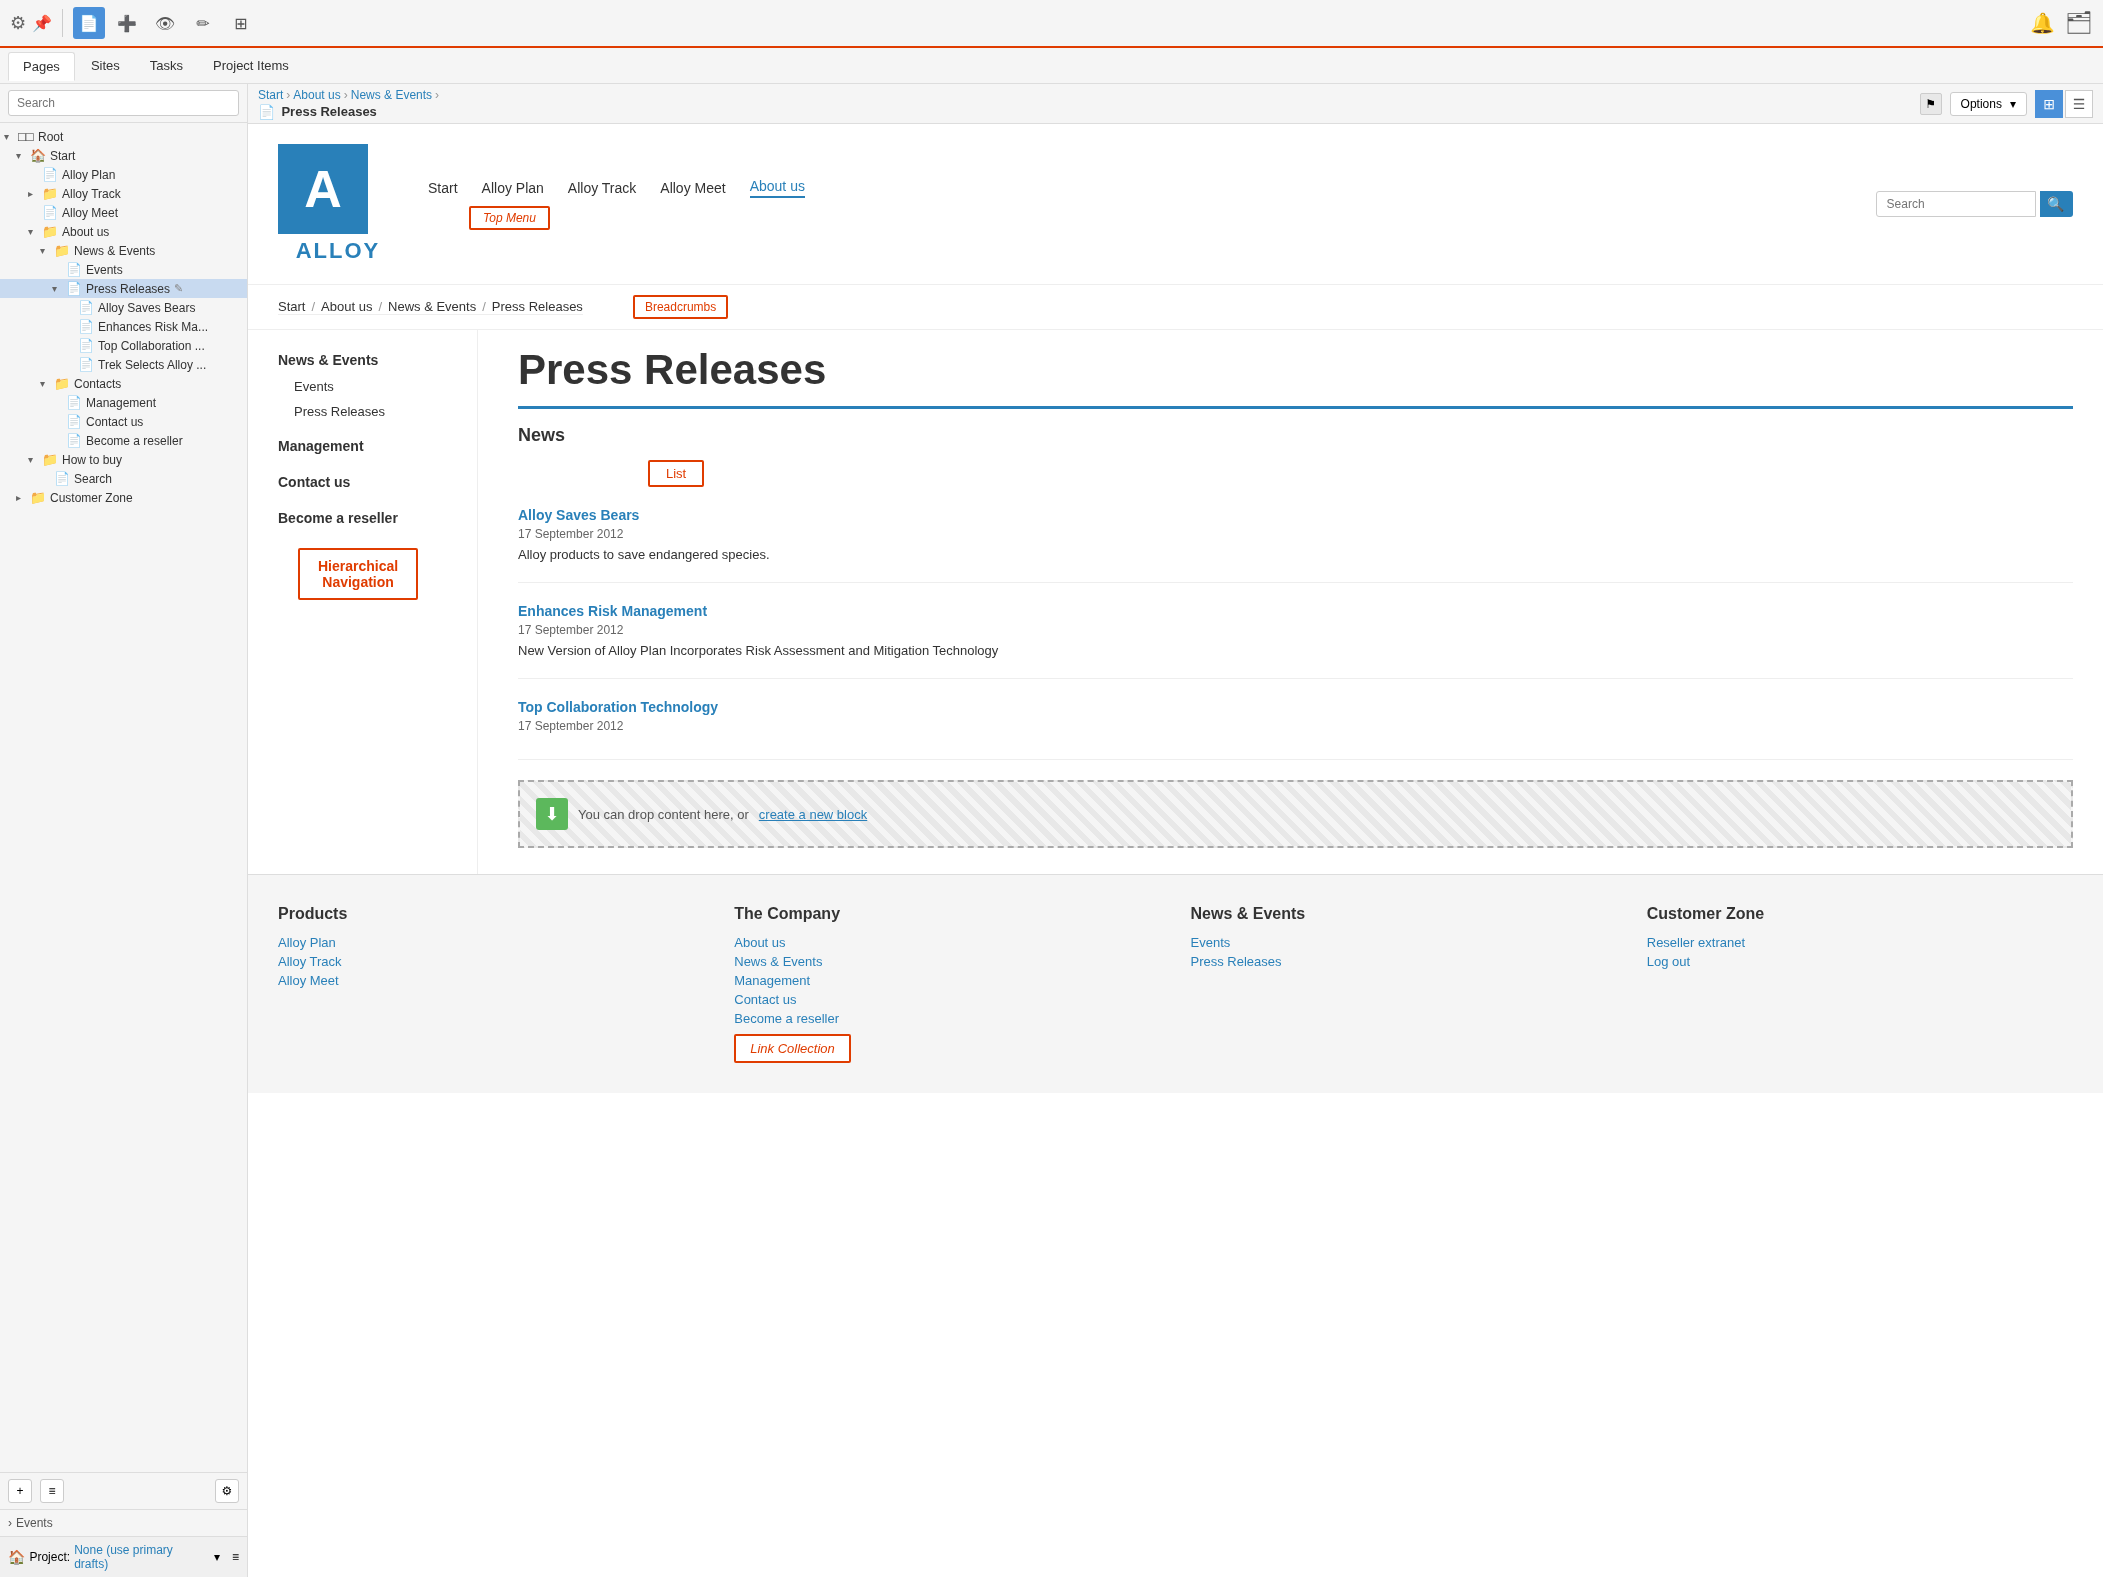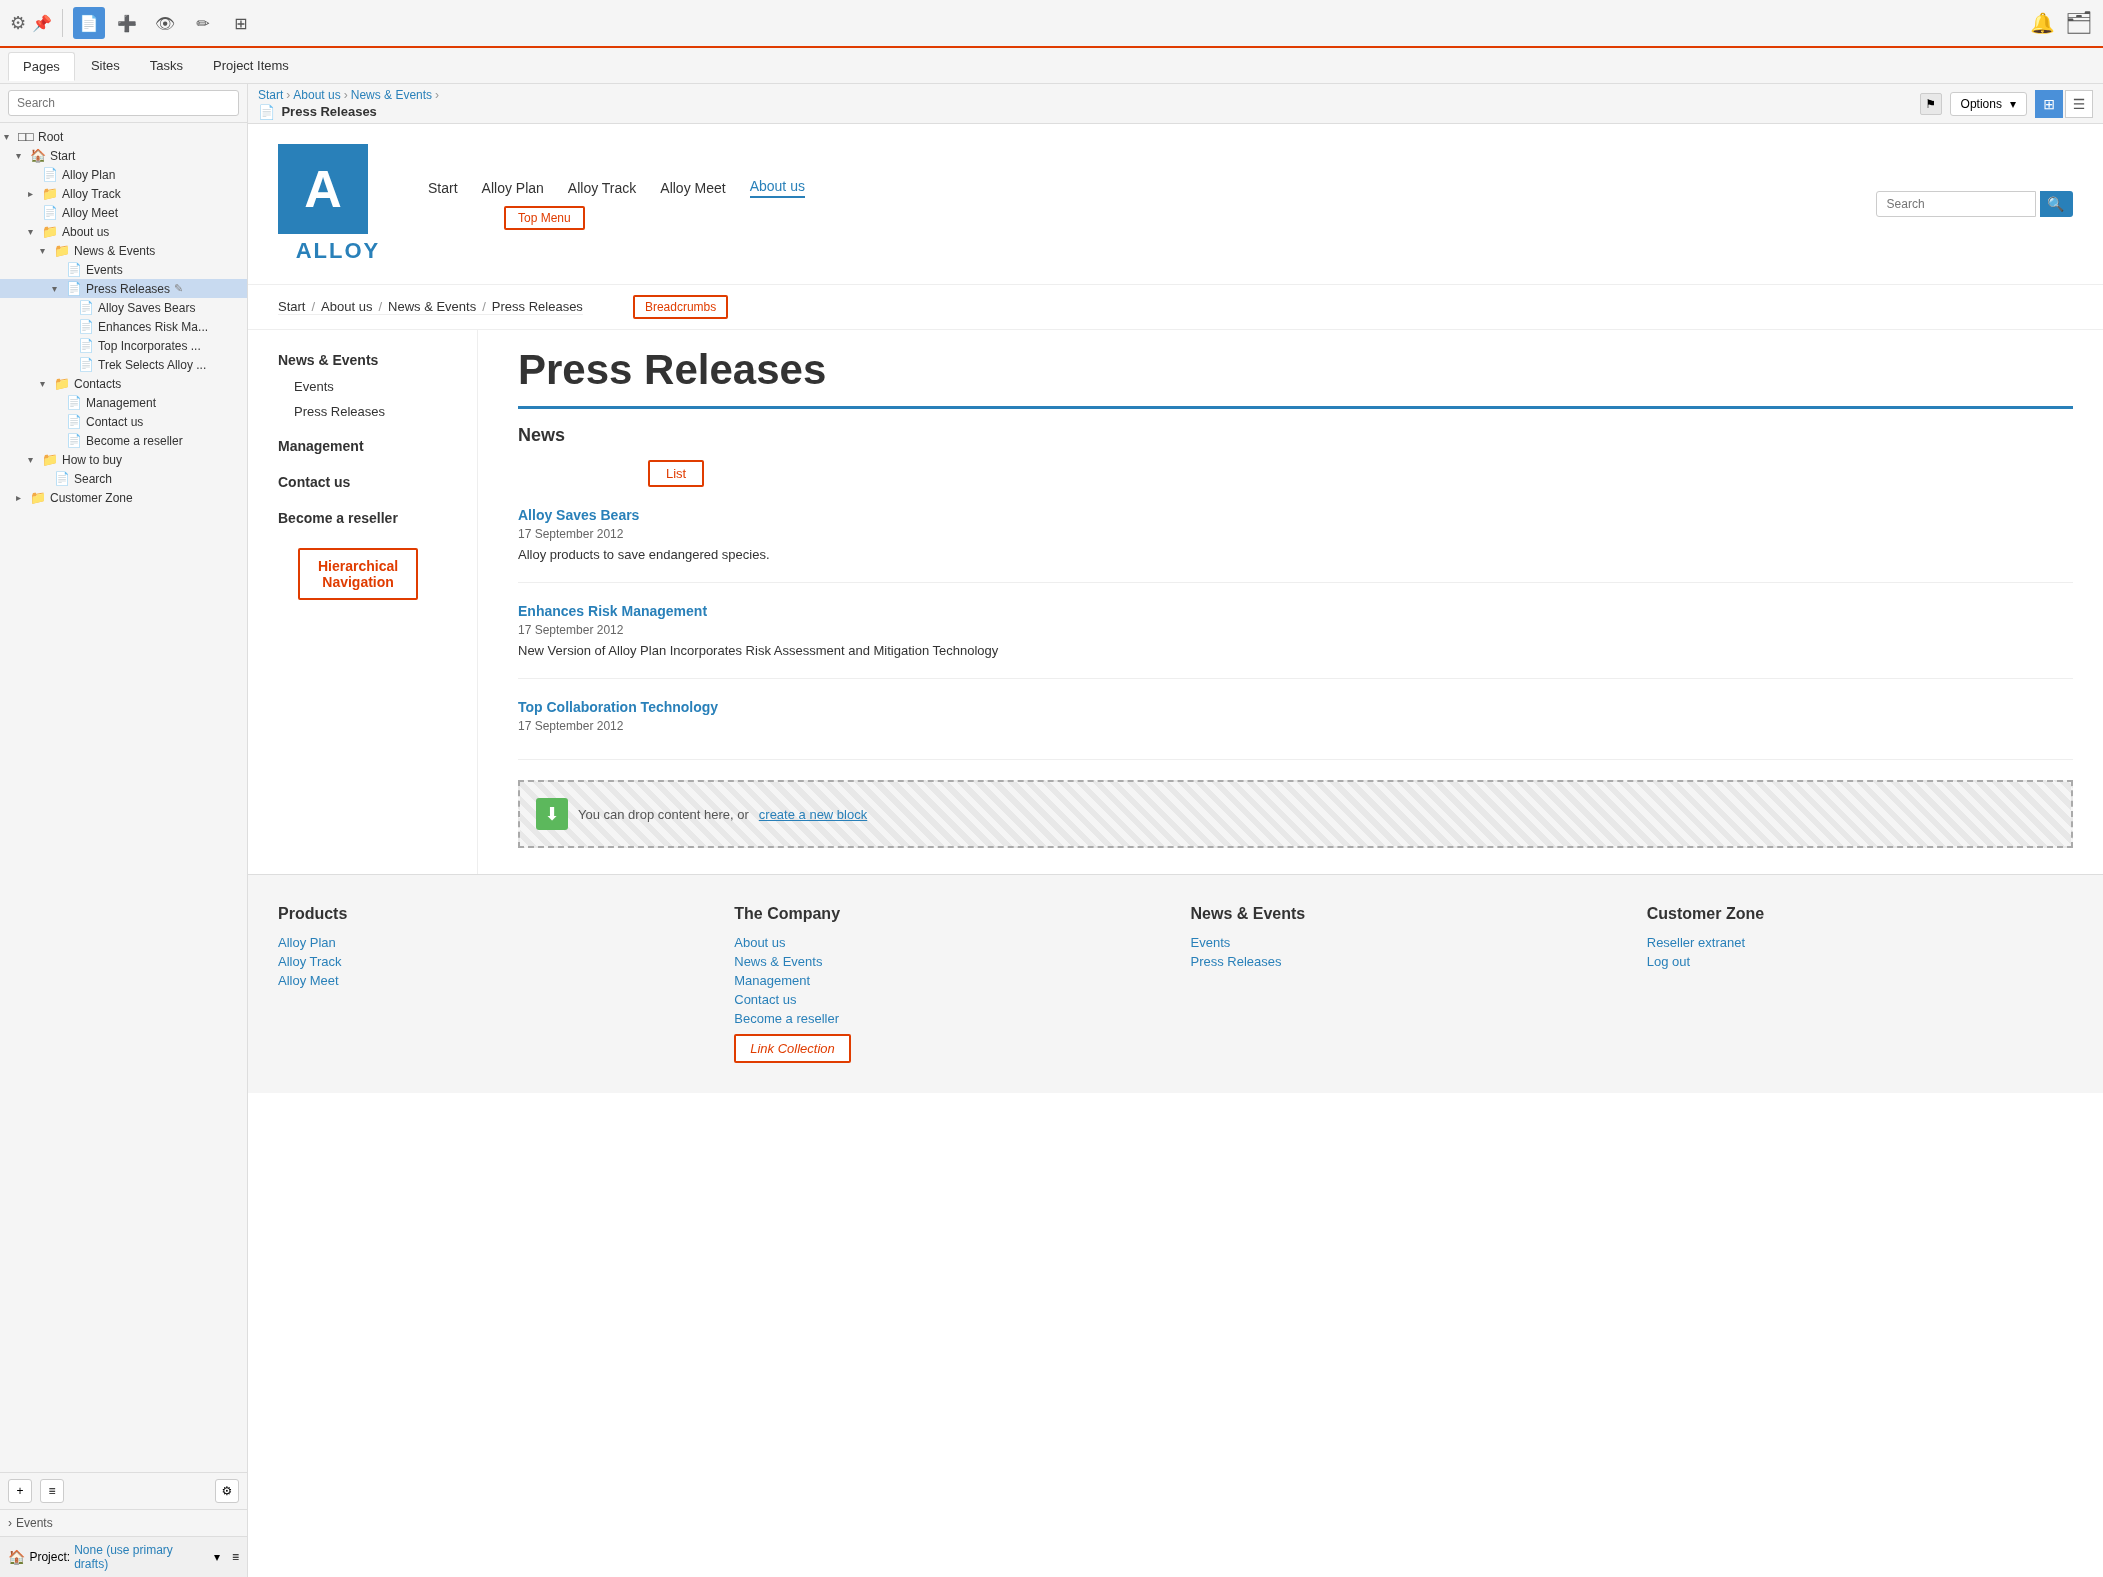--- a/index.html
+++ b/index.html
@@ -499,21 +499,21 @@
 
       <div class="tree-item tree-indent-5">
         <span class="tree-arrow"> </span>
         <span class="tree-icon">📄</span>
         <span class="tree-label">Enhances Risk Ma...</span>
       </div>
 
       <div class="tree-item tree-indent-5">
         <span class="tree-arrow"> </span>
         <span class="tree-icon">📄</span>
-        <span class="tree-label">Top Incorporates ...</span>
+        <span class="tree-label">Top Collaboration ...</span>
       </div>
 
       <div class="tree-item tree-indent-5">
         <span class="tree-arrow"> </span>
         <span class="tree-icon">📄</span>
         <span class="tree-label">Trek Selects Alloy ...</span>
       </div>
 
       <div class="tree-item tree-indent-3">
         <span class="tree-arrow">▾</span>
@@ -621,21 +621,21 @@
             <div class="alloy-logo-text">ALLOY</div>
           </div>
           <div style="display:flex; flex-direction:column; flex:1; align-items:flex-start; gap:8px;">
             <div class="alloy-nav">
               <span class="alloy-nav-item">Start</span>
               <span class="alloy-nav-item">Alloy Plan</span>
               <span class="alloy-nav-item">Alloy Track</span>
               <span class="alloy-nav-item">Alloy Meet</span>
               <span class="alloy-nav-item active">About us</span>
             </div>
-            <div style="position:relative; margin-left: 76px;">
+            <div style="position:relative; margin-left: 41px; font-style: italic;">
               <div class="top-menu-box">Top Menu</div>
             </div>
           </div>
           <div class="alloy-search">
             <input type="text" placeholder="Search" style="">
             <button class="alloy-search-btn">🔍</button>
           </div>
         </div>
 
         <div style="display:flex; align-items:center; background:white; border-bottom:1px solid #eee; padding: 10px 30px; gap: 20px;">

